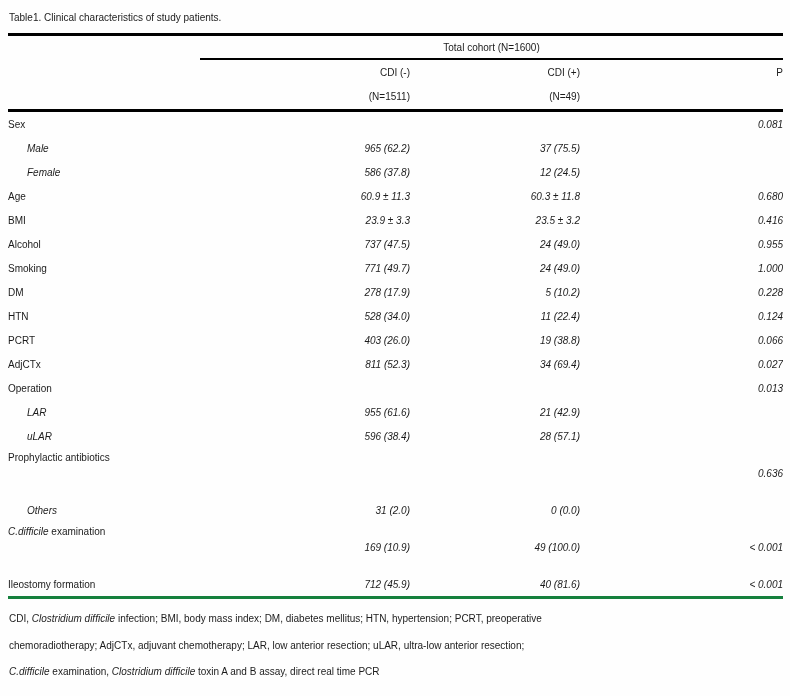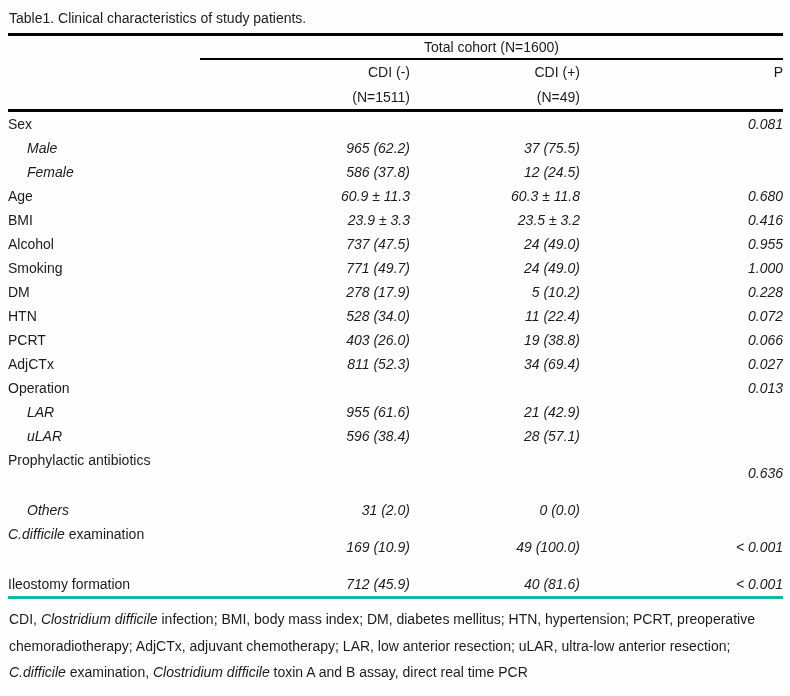--- a/index.html
+++ b/index.html
@@ -1,32 +1,32 @@
 <!DOCTYPE html>
 <html><head>
 <meta charset="utf-8">
 <style>
   html, body { margin: 0; padding: 0; background: #ffffff; }
   .page {
     width: 790px; height: 696px;
     background: #fefefe;
     font-family: "Liberation Sans", sans-serif;
-    font-size: 14px;
+    font-size: 10px;
     color: #1b1b1b;
     box-sizing: border-box;
     padding: 8px 0 0 8px;
     overflow: hidden;
   }
   .title { line-height: 20px; margin: 0 0 5px 1px; }
   table.clin {
     border-collapse: collapse;
     table-layout: fixed;
     width: 775px;
     border-top: 3px solid #000;
-    border-bottom: 3px solid #14b8a6;
+    border-bottom: 3px solid #15803d;
   }
   table.clin td { padding: 0; overflow: hidden; white-space: nowrap; }
   .group-cell {
     text-align: center;
     vertical-align: middle;
     height: 22px;
     border-bottom: 2px solid #000;
   }
   tr.col-heads td { height: 24px; text-align: right; vertical-align: middle; }
   tr.col-subs td { height: 25px; text-align: right; vertical-align: middle;
@@ -119,21 +119,21 @@
         <tr>
           <td class="label"><span>DM</span></td>
           <td class="val">278 (17.9)</td>
           <td class="val">5 (10.2)</td>
           <td class="val">0.228</td>
         </tr>
         <tr>
           <td class="label"><span>HTN</span></td>
           <td class="val">528 (34.0)</td>
           <td class="val">11 (22.4)</td>
-          <td class="val">0.072</td>
+          <td class="val">0.124</td>
         </tr>
         <tr>
           <td class="label"><span>PCRT</span></td>
           <td class="val">403 (26.0)</td>
           <td class="val">19 (38.8)</td>
           <td class="val">0.066</td>
         </tr>
         <tr>
           <td class="label"><span>AdjCTx</span></td>
           <td class="val">811 (52.3)</td>

